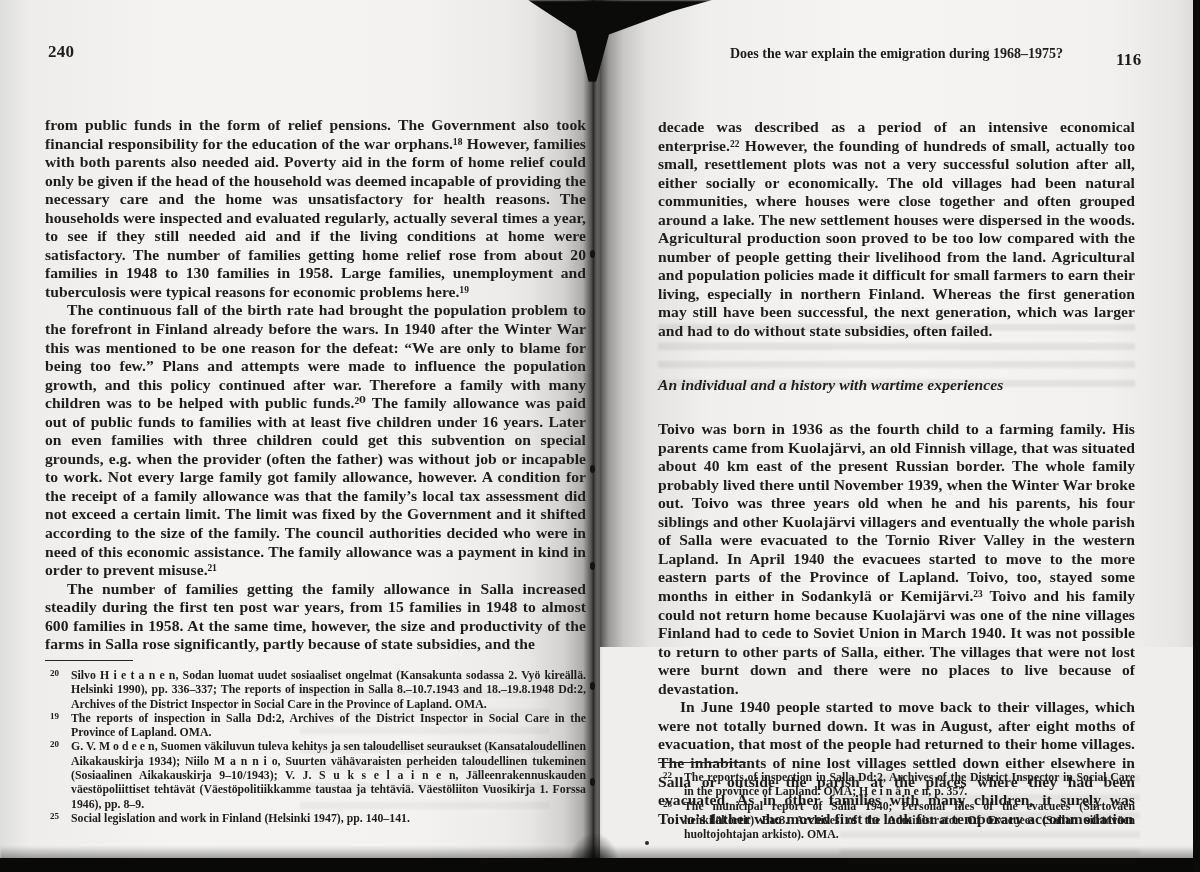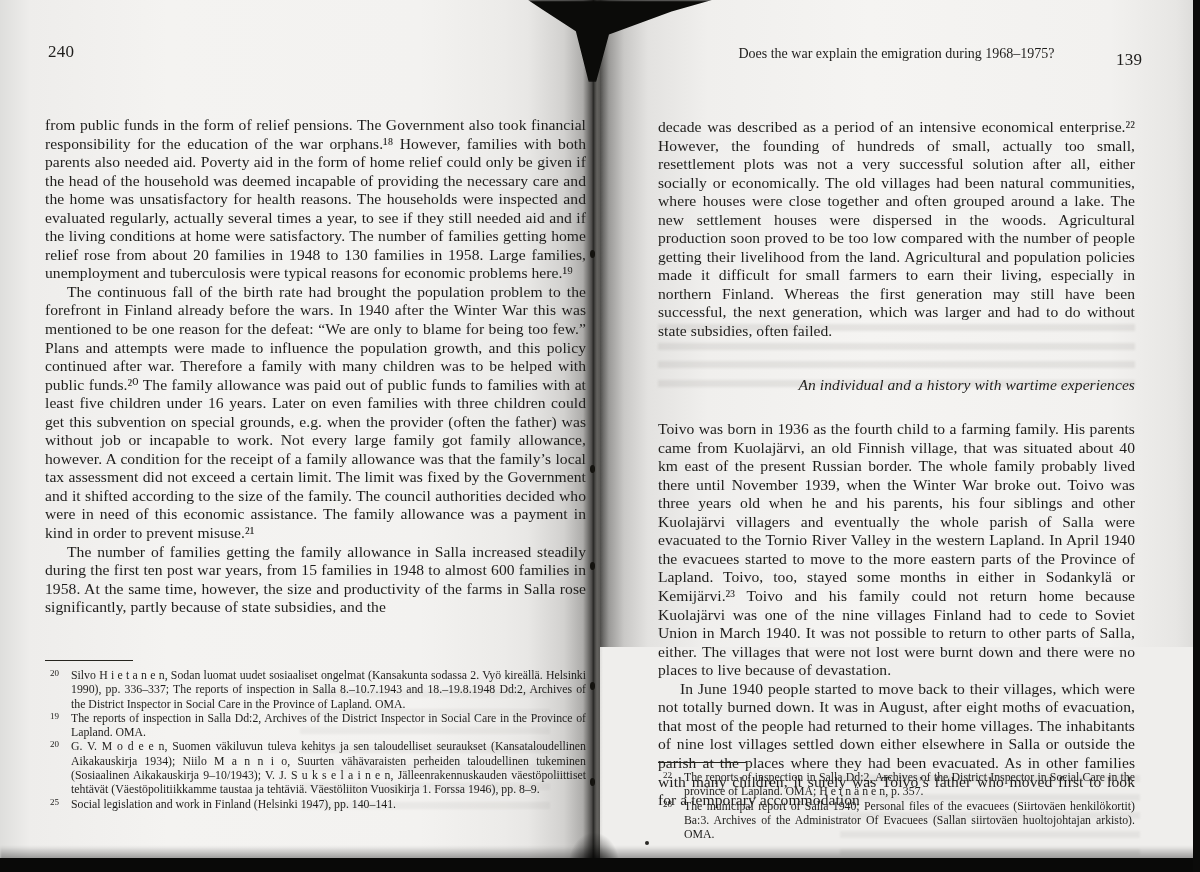--- a/index.html
+++ b/index.html
@@ -1,20 +1,21 @@
 <!DOCTYPE html>
 <html><head>
 <meta charset="utf-8">
 <style>
   html,body { margin:0; padding:0; background:#3a3a38; }
   .book-scan {
     position:relative; width:1200px; height:872px; overflow:hidden;
     background:#efeeec;
     font-family:"Liberation Serif","DejaVu Serif",serif;
     color:#1e1d1b;
+    font-weight:bold;
   }
   
   .left-page {
     position:absolute; left:0; top:0; width:600px; height:872px;
     background:linear-gradient(90deg,#dededc 0%,#eeedeb 5%,#f4f3f1 28%,#f3f2f0 70%,#eceBE9 84%,#e8e7e5 88%,#d2d1cf 94%,#a3a2a0 98%,#5e5d59 100%);
   }
   .right-page {
     position:absolute; left:600px; top:0; width:600px; height:647px;
     background:linear-gradient(90deg,#52514f 0%,#9b9a98 1.5%,#c9c8c6 4%,#e3e2e0 8%,#f0efed 18%,#f5f4f2 45%,#f2f1ef 85%,#e7e6e4 96%,#dad9d7 100%);
   }
@@ -59,21 +60,21 @@
   
   .page-head-num { position:absolute; font-size:17px; letter-spacing:0.3px; z-index:2; }
   .running-head  { position:absolute; font-size:14px; text-align:center; z-index:2; }
   .text-block {
     position:absolute; z-index:2; font-size:15.6px; line-height:18.55px;
     text-align:justify; letter-spacing:0.05px;
   }
   .text-block p { margin:0; }
   .text-block p.indent { text-indent:22px; }
   .section-heading {
-    font-style:italic; font-size:15.6px; text-align:right;
+    font-style:italic; font-size:15.6px; text-align:left;
     margin:35px 0 26px 0 !important;
   }
   .footnote-block { position:absolute; z-index:2; font-size:11.8px; line-height:14.3px; text-align:justify; }
   .footnote-rule { width:88px; border:0; border-top:1.6px solid #26251f; margin:0 0 7px 0; }
   .footnote { position:relative; padding-left:26px; }
   .fn-num { position:absolute; left:5px; top:-2px; font-size:9px; }
 </style>
 </head>
 <body>
 
@@ -110,21 +111,21 @@
       </div>
     </div>
 
     <div class="bleed" style="left:300px; top:690px; width:250px; height:120px; opacity:0.3;"></div>
   </div>
 
   <div class="right-page">
 
     <div class="running-head" style="left:58px; top:46px; width:477px;">Does the war explain the emigration during 1968–1975?</div>
 
-    <div class="page-head-num" style="left:516px; top:50px;">139</div>
+    <div class="page-head-num" style="left:516px; top:50px;">116</div>
 
     <div class="text-block" style="left:58px; top:118px; width:477px;">
       <p>decade was described as a period of an intensive economical enterprise.²² However, the founding of hundreds of small, actually too small, resettlement plots was not a very successful solution after all, either socially or economically. The old villages had been natural communities, where houses were close together and often grouped around a lake. The new settlement houses were dispersed in the woods. Agricultural production soon proved to be too low compared with the number of people getting their livelihood from the land. Agricultural and population policies made it difficult for small farmers to earn their living, especially in northern Finland. Whereas the first generation may still have been successful, the next generation, which was larger and had to do without state subsidies, often failed.</p>
       <p class="section-heading">An individual and a history with wartime experiences</p>
       <p>Toivo was born in 1936 as the fourth child to a farming family. His parents came from Kuolajärvi, an old Finnish village, that was situated about 40 km east of the present Russian border. The whole family probably lived there until November 1939, when the Winter War broke out. Toivo was three years old when he and his parents, his four siblings and other Kuolajärvi villagers and eventually the whole parish of Salla were evacuated to the Tornio River Valley in the western Lapland. In April 1940 the evacuees started to move to the more eastern parts of the Province of Lapland. Toivo, too, stayed some months in either in Sodankylä or Kemijärvi.²³ Toivo and his family could not return home because Kuolajärvi was one of the nine villages Finland had to cede to Soviet Union in March 1940. It was not possible to return to other parts of Salla, either. The villages that were not lost were burnt down and there were no places to live because of devastation.</p>
       <p class="indent">In June 1940 people started to move back to their villages, which were not totally burned down. It was in August, after eight moths of evacuation, that most of the people had returned to their home villages. The inhabitants of nine lost villages settled down either elsewhere in Salla or outside the parish at the places where they had been evacuated. As in other families with many children, it surely was Toivo’s father who moved first to look for a temporary accommodation</p>
     </div>
 
     <div class="footnote-block" style="left:58px; top:762px; width:477px;">
       <hr class="footnote-rule">

